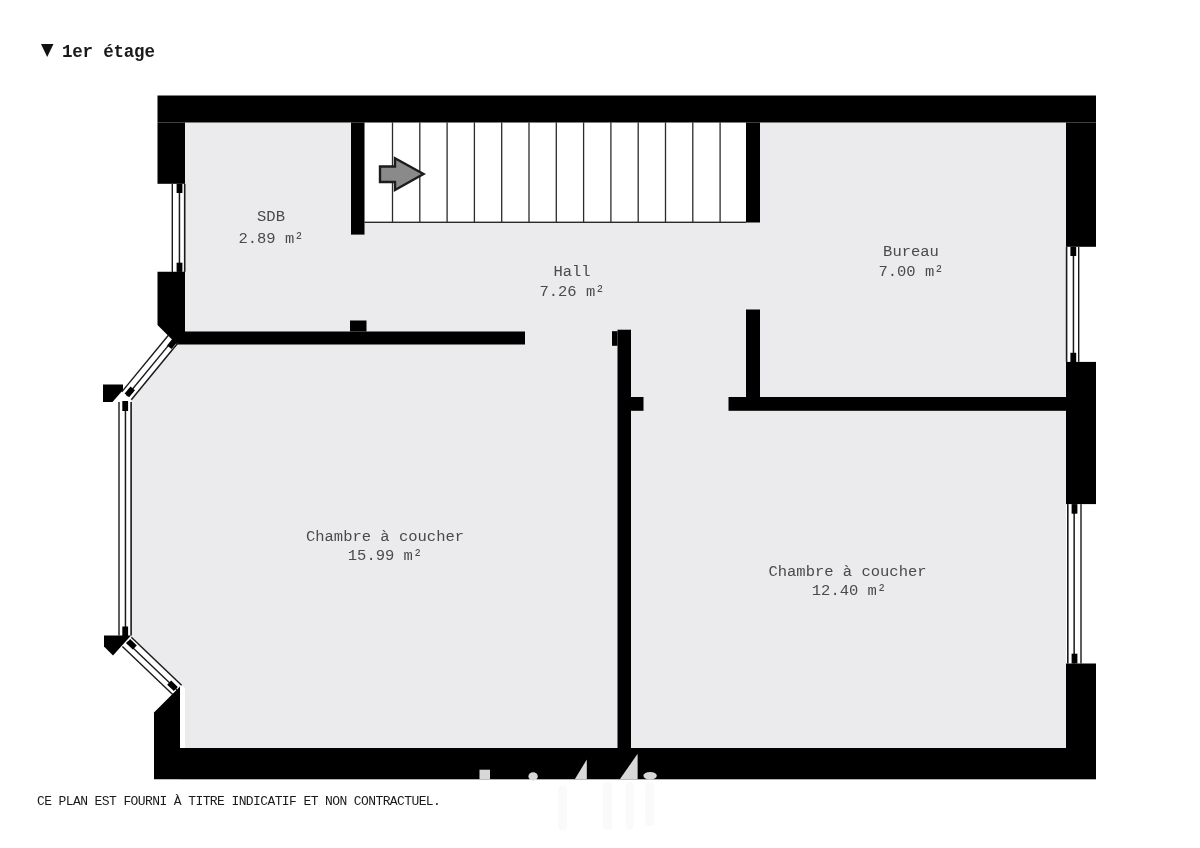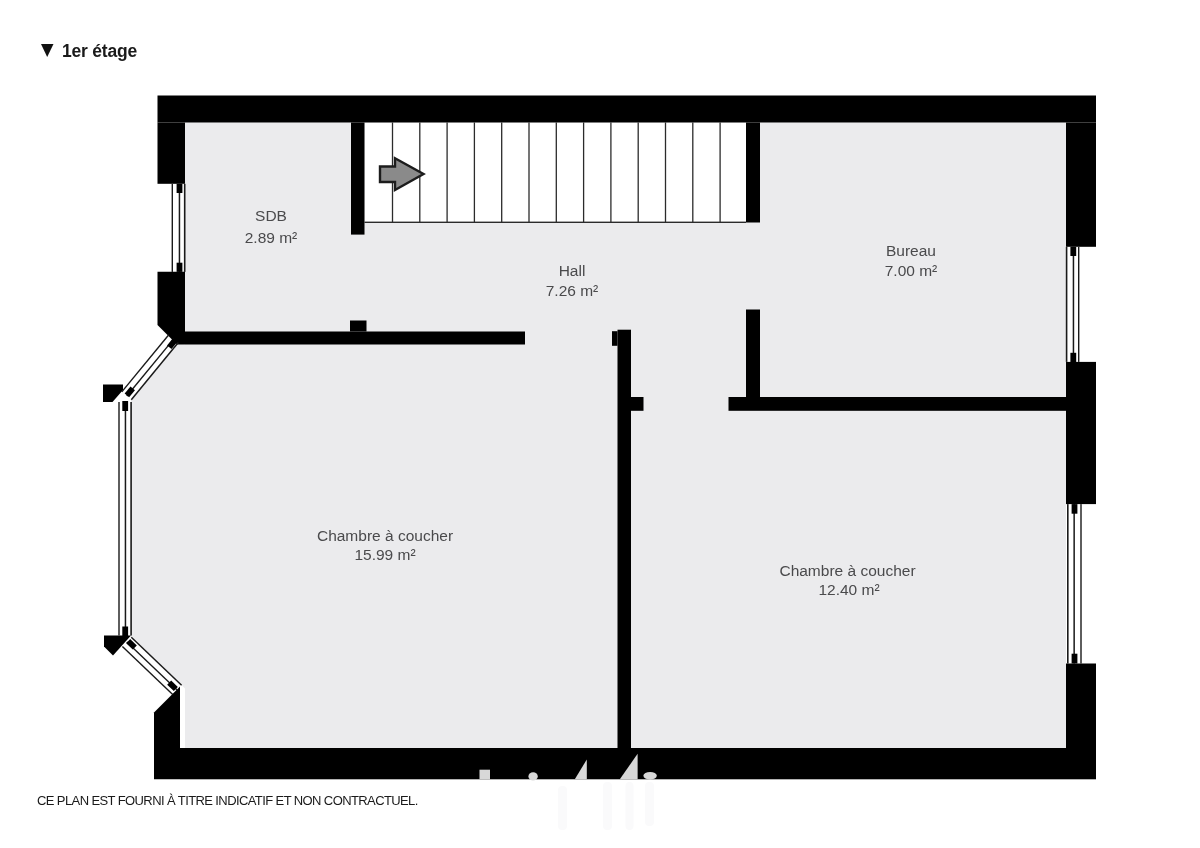--- a/index.html
+++ b/index.html
@@ -1,17 +1,17 @@
 <!DOCTYPE html>
 <html><head>
 <meta charset="utf-8">
 <style>
   html,body{margin:0;padding:0;background:#ffffff;}
   .page{position:relative;width:1200px;height:848px;background:#a3a3a3;overflow:hidden;
-        font-family:Liberation Sans, sans-serif;}
+        font-family:Liberation Mono, monospace;}
 </style>
 </head>
 <body>
 <div class="page">
 <svg width="1200" height="848" viewBox="0 0 1200 848" xmlns="http://www.w3.org/2000/svg">
 
   <rect x="0" y="0" width="1200" height="848" fill="#ffffff"></rect>
 
   <polygon points="41,44 53.5,44 47.2,57" fill="#111111"></polygon>
 

